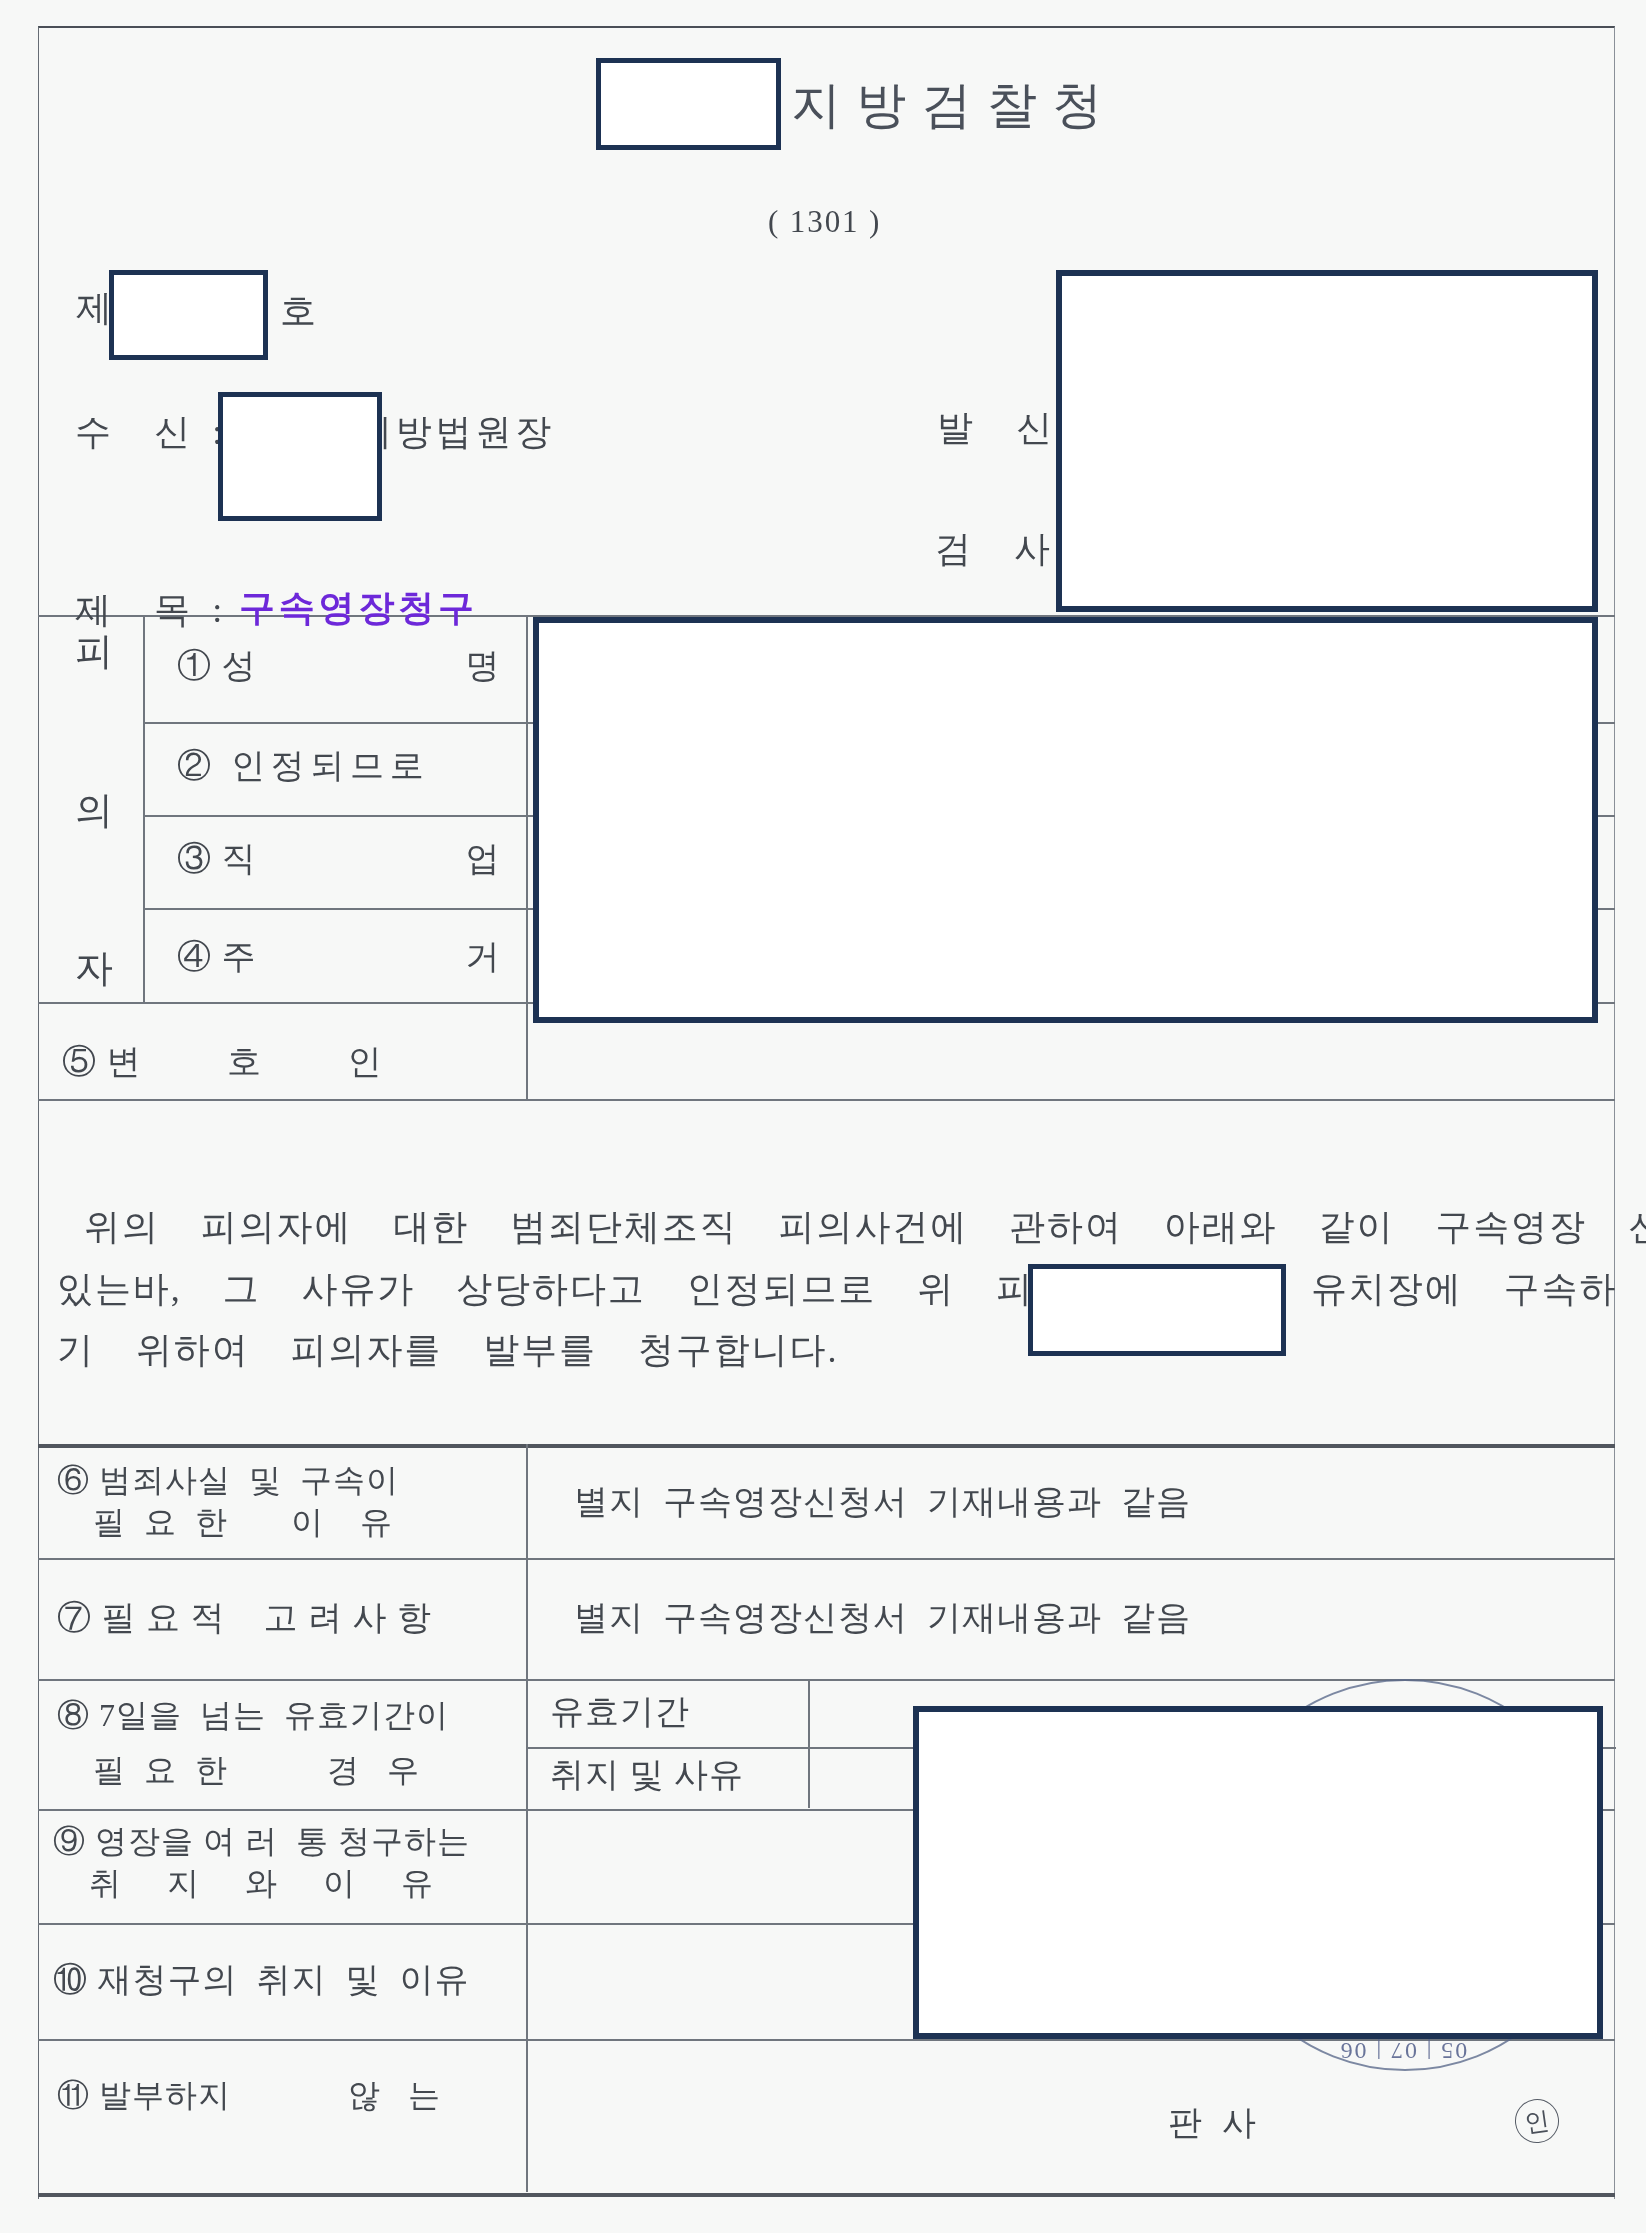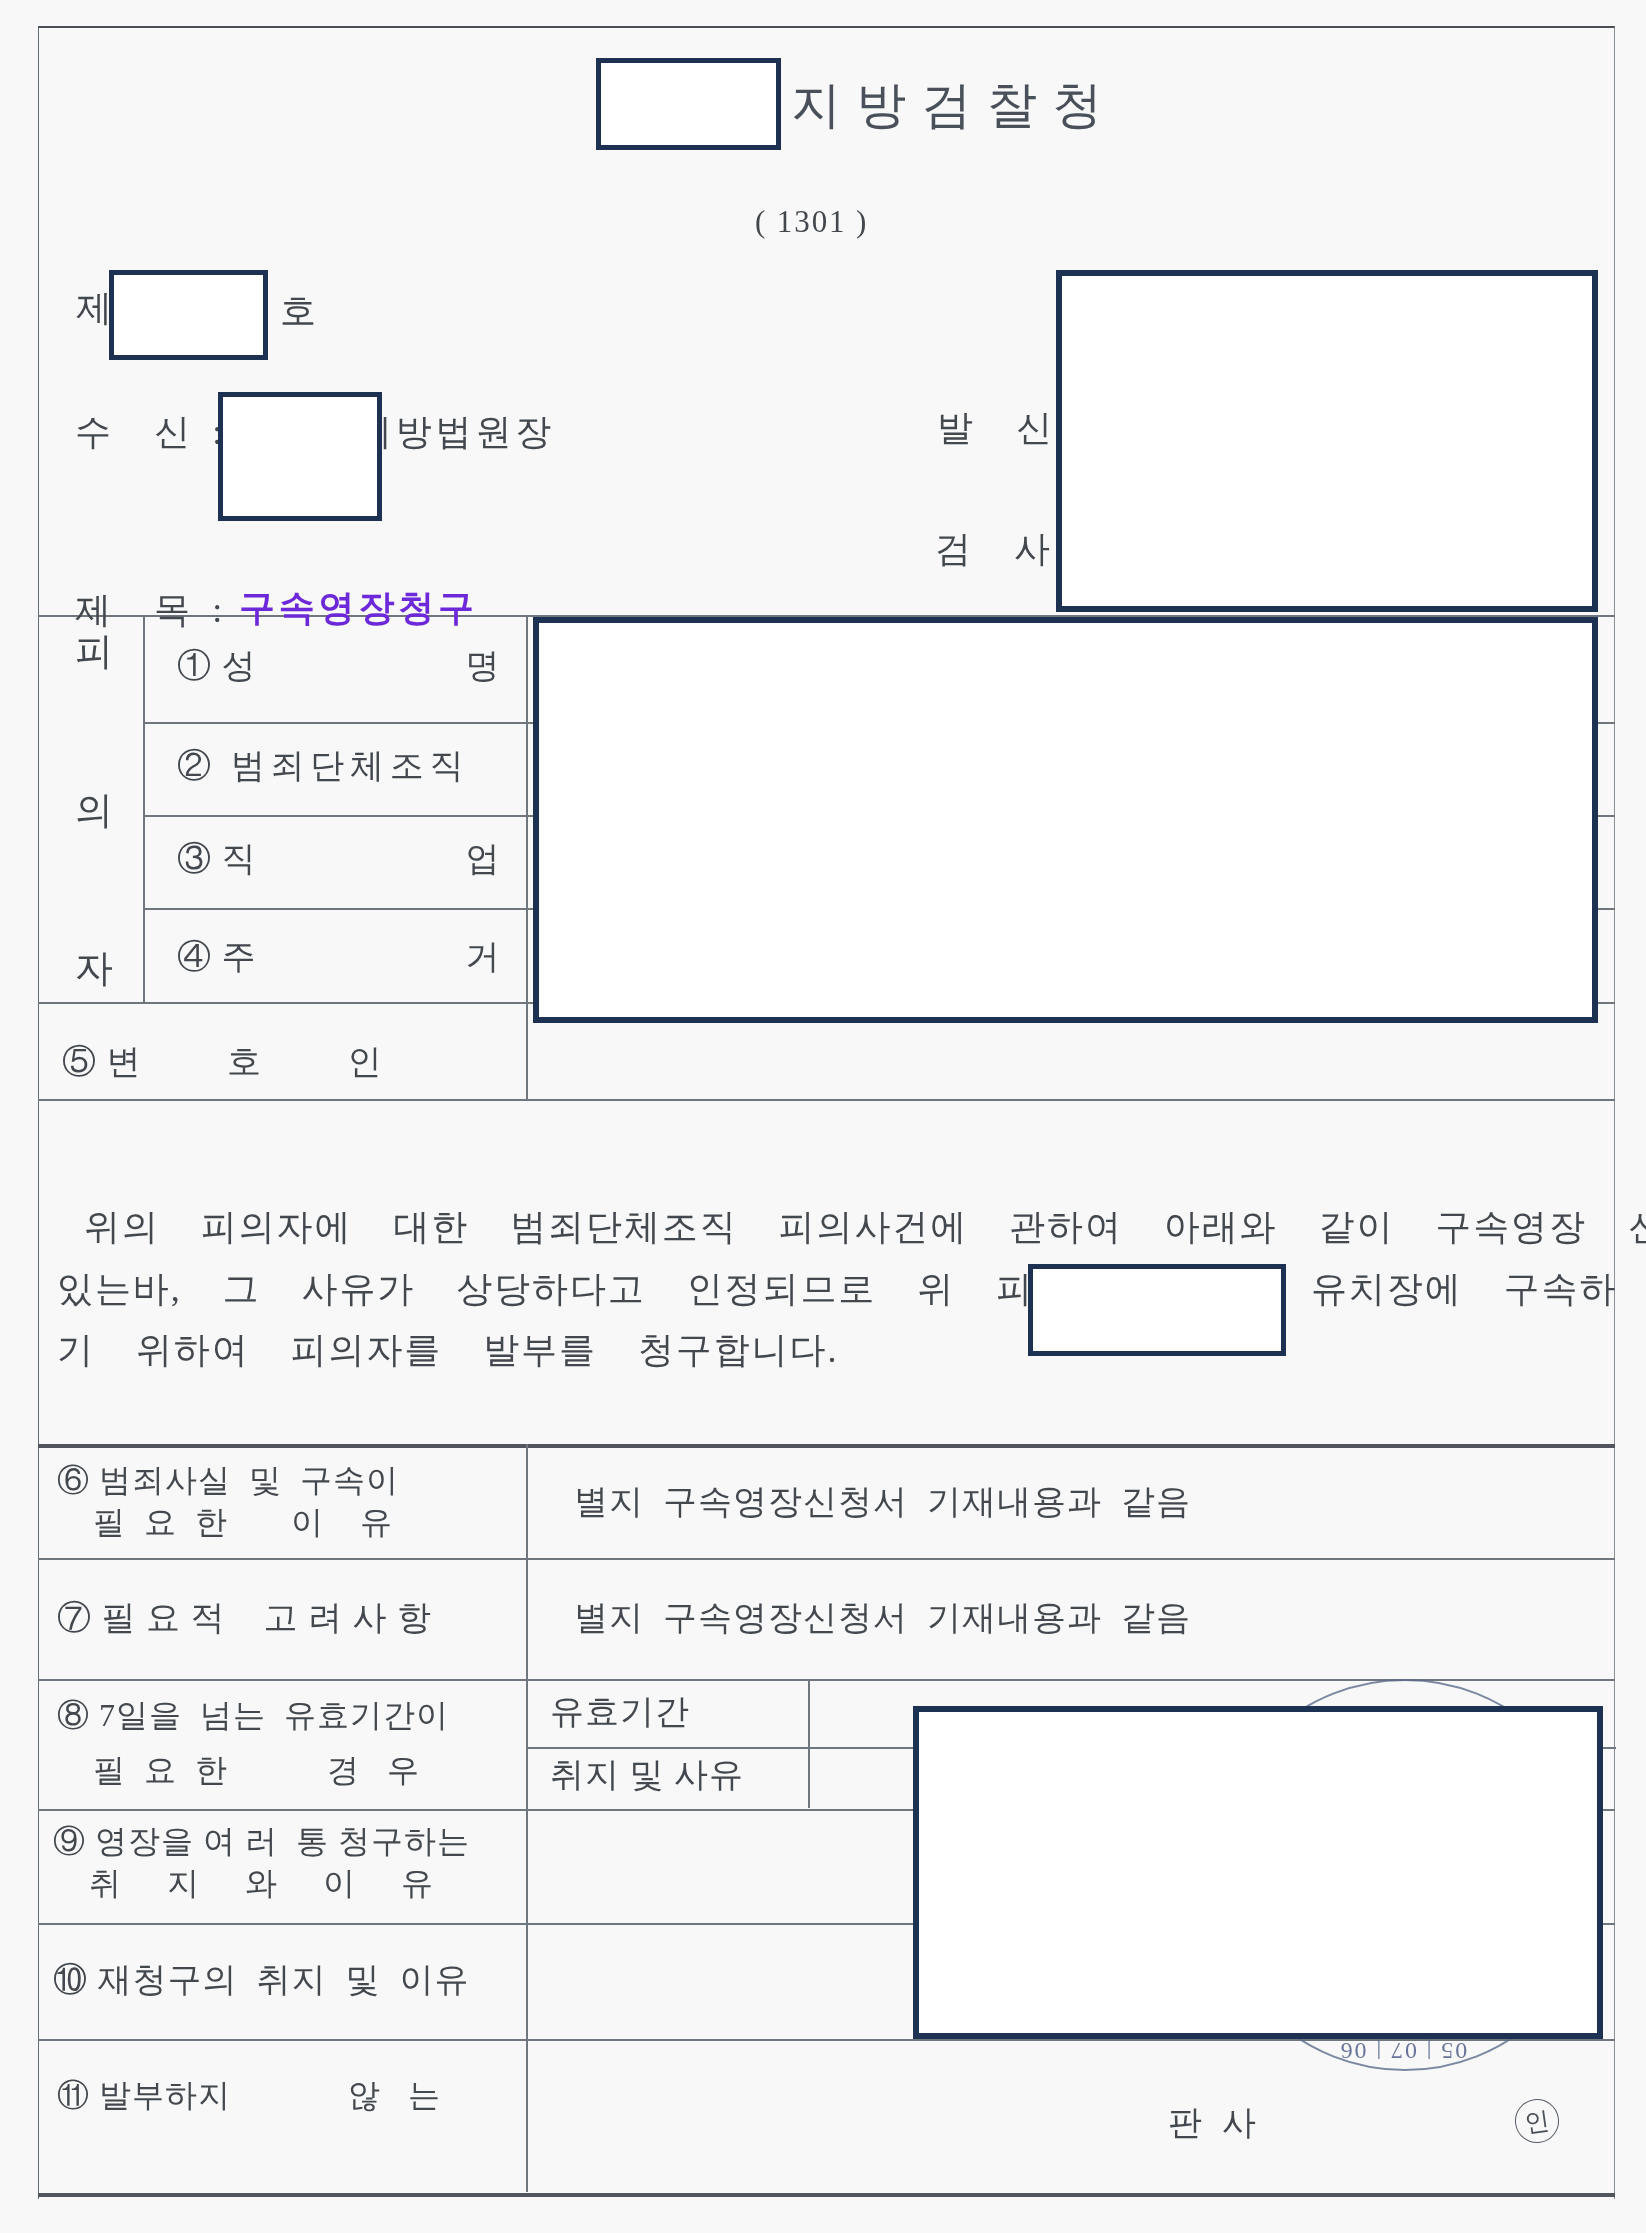--- a/index.html
+++ b/index.html
@@ -10,21 +10,21 @@
   
   .frame{position:absolute;left:38px;top:26px;width:1575px;height:2171px;
     border-top:2.9px solid #4a4f57;border-left:1.9px solid #666c74;border-right:1.9px solid #8a9098;}
   
   .hl{position:absolute;height:1.9px;background:#70767e;}
   .hl.thick{height:3.8px;background:#51565e;}
   .vl{position:absolute;width:1.9px;background:#70767e;}
   
   .t{position:absolute;white-space:pre;font-size:34px;line-height:1.2;letter-spacing:1px;z-index:2;}
   .t.big{font-size:50px;letter-spacing:15.3px;color:#4a505a;}
-  .t.sub{font-size:31px;letter-spacing:1.9px;}
+  .t.sub{font-size:31px;letter-spacing:1.9px;margin-left:13px;}
   .t.b{font-weight:bold;color:#6d28d9;}
   .t.body38{font-size:36px;word-spacing:9.6px;letter-spacing:1.9px;}
   .t.sp4{letter-spacing:3.8px;}
   .t.sp6{letter-spacing:5.7px;}
   .t.cond{font-size:32px;}
   
   .vgroup{position:absolute;left:45px;top:626px;width:98px;height:368px;display:flex;
     flex-direction:column;justify-content:space-between;align-items:center;
     font-size:38px;color:#43484f;z-index:2;}
   
@@ -81,21 +81,21 @@
   <div class="vl" style="left:526px;top:1444px;height:748px;"></div>
   <div class="vl" style="left:808px;top:1679px;height:129px;"></div>
 
   <div class="vgroup">
     <span>피</span>
     <span>의</span>
     <span>자</span>
   </div>
 
   <div class="t" style="left:177px;top:646px;">① 성                      명</div>
-  <div class="t sp6" style="left:177px;top:746px;">② 범죄단체조직</div>
+  <div class="t sp6" style="left:177px;top:746px;">② 인정되므로</div>
   <div class="t" style="left:177px;top:839px;">③ 직                      업</div>
   <div class="t" style="left:177px;top:937px;">④ 주                      거</div>
   <div class="t" style="left:62px;top:1042px;">⑤ 변         호         인</div>
 
   <div class="t body38" style="left:84px;top:1206px;"><span>위의  피의자에  대한  </span><span class="b">범죄단체조직</span><span>  피의사건에  관하여  아래와  같이  구속영장  신청이</span></div>
   <div class="t body38" style="left:57px;top:1268px;">있는바,  그  사유가  상당하다고  인정되므로  위  피의자를</div>
   <div class="t body38" style="left:1311px;top:1268px;">유치장에  구속하</div>
   <div class="t body38" style="left:57px;top:1329px;">기  위하여  피의자를  발부를  청구합니다.</div>
 
   <div class="t cond" style="left:57px;top:1461px;">⑥ 범죄사실  및  구속이</div>

